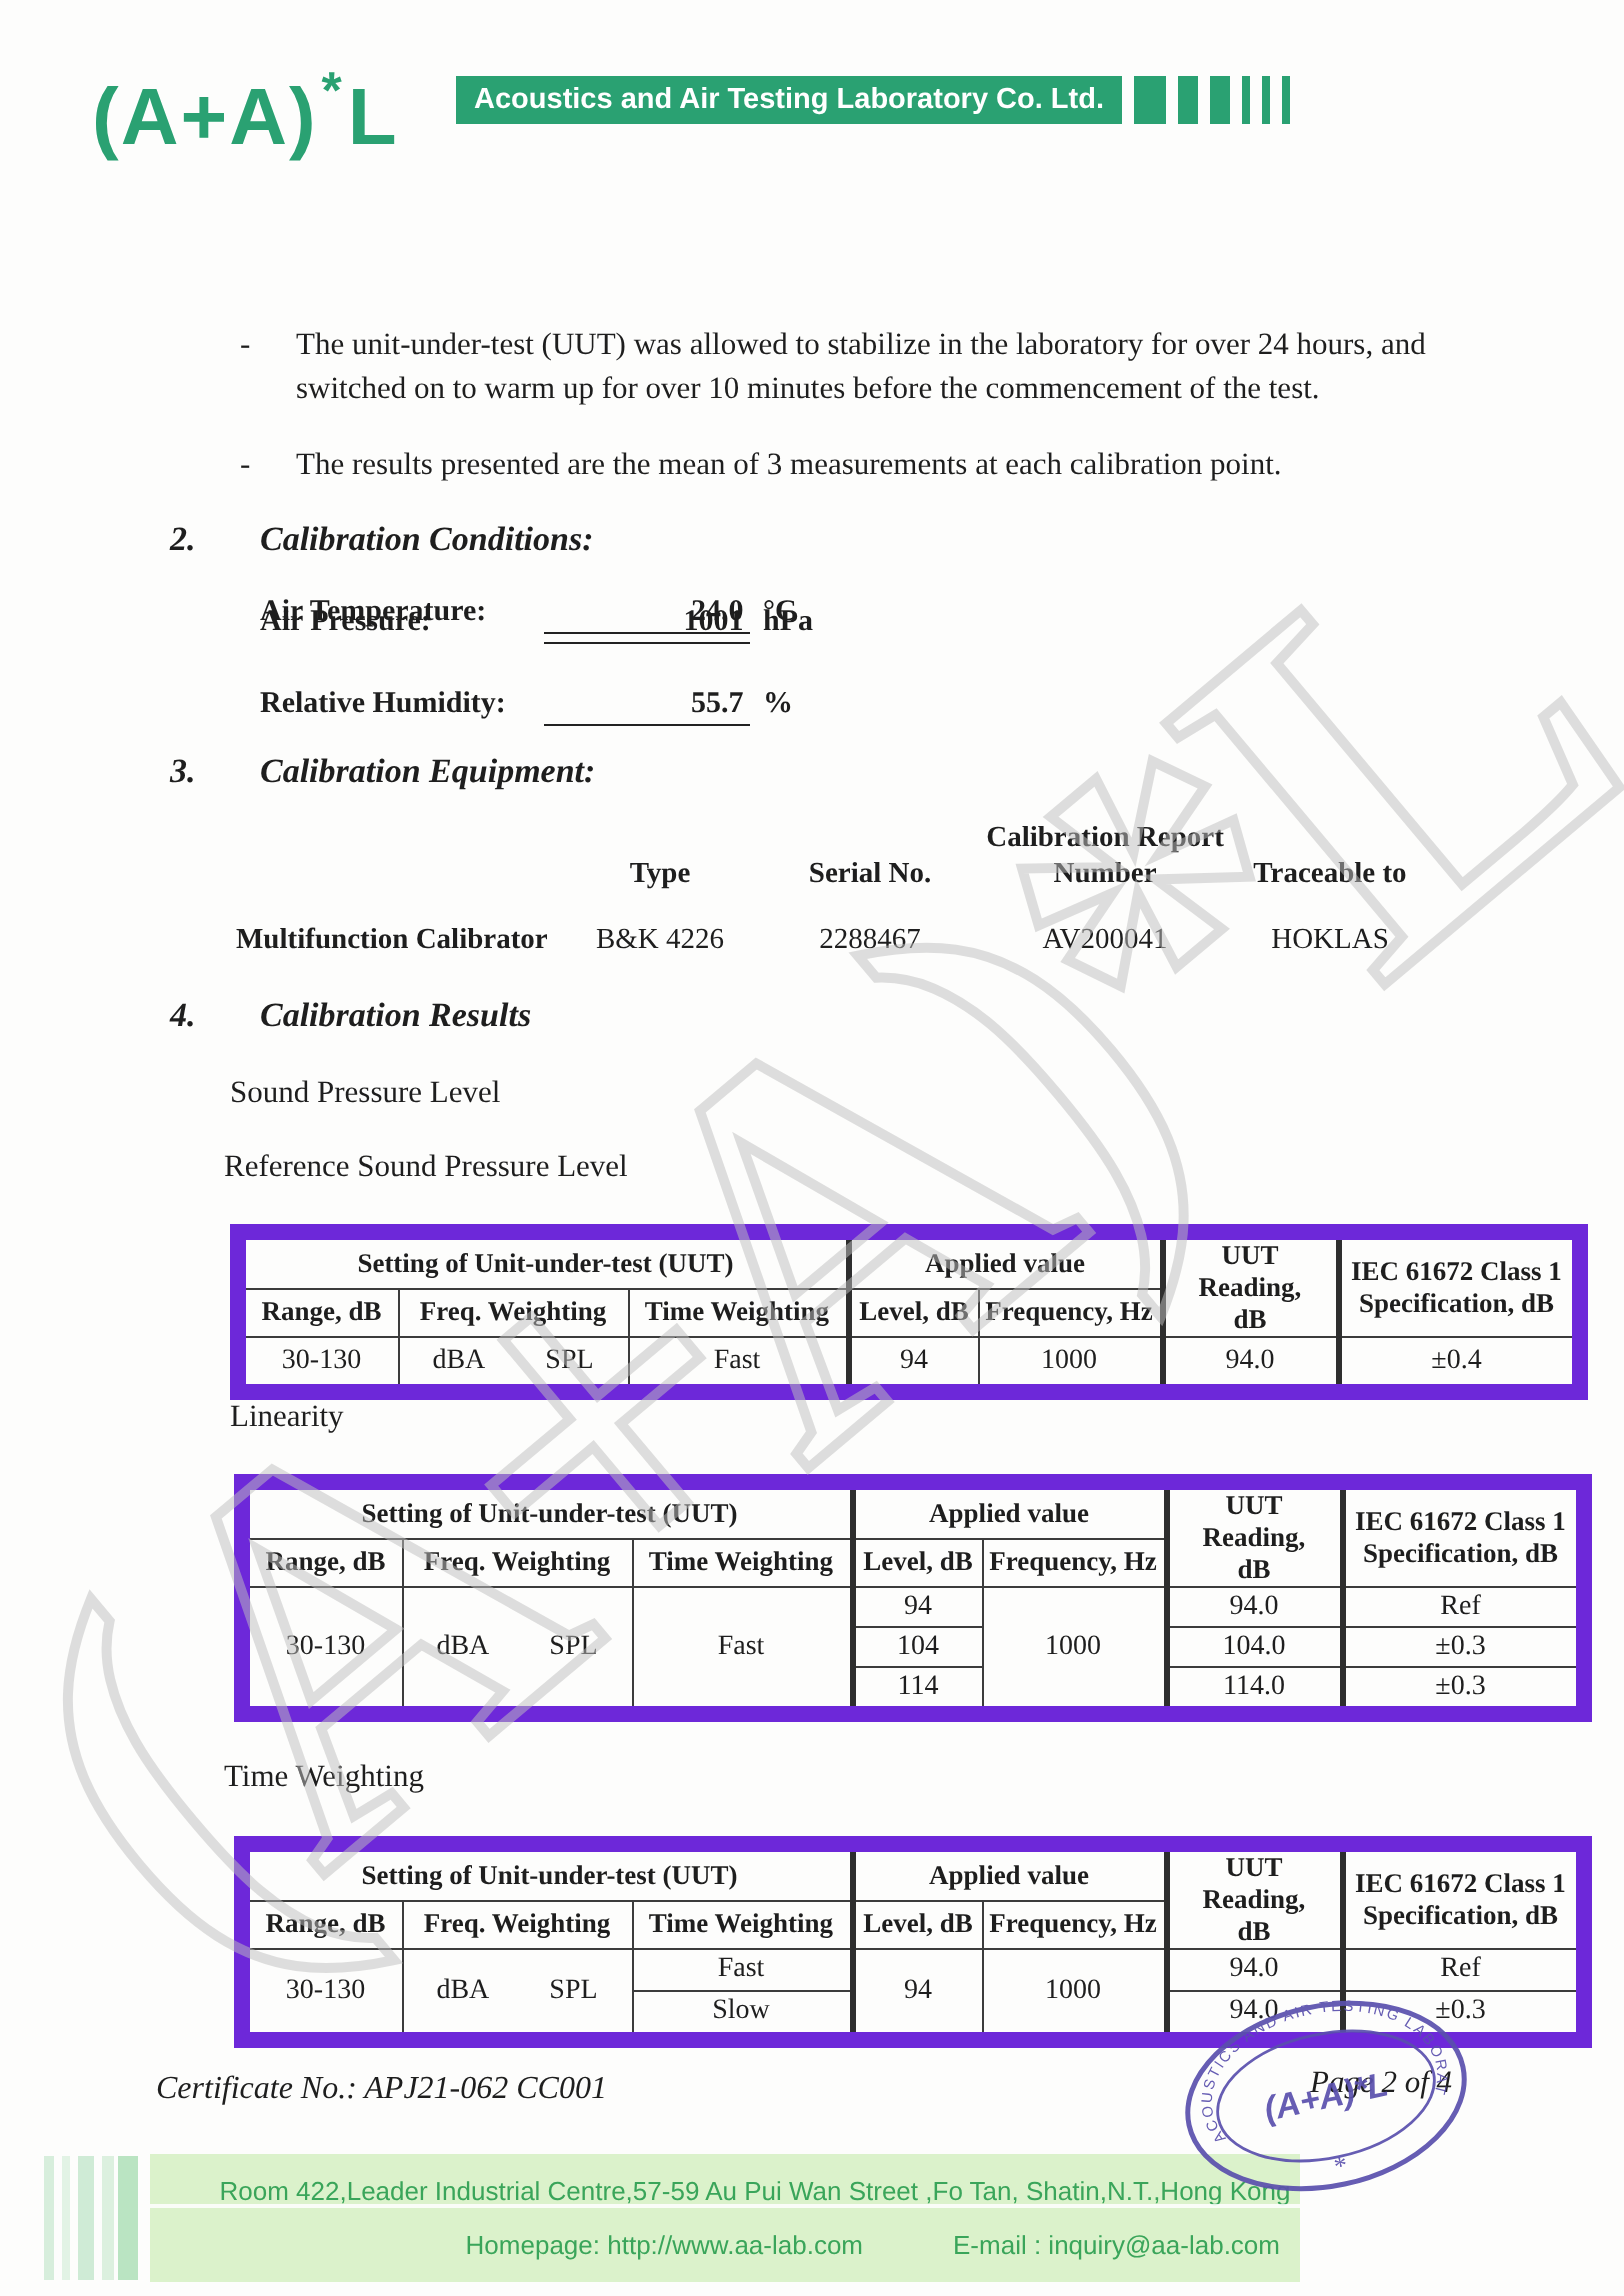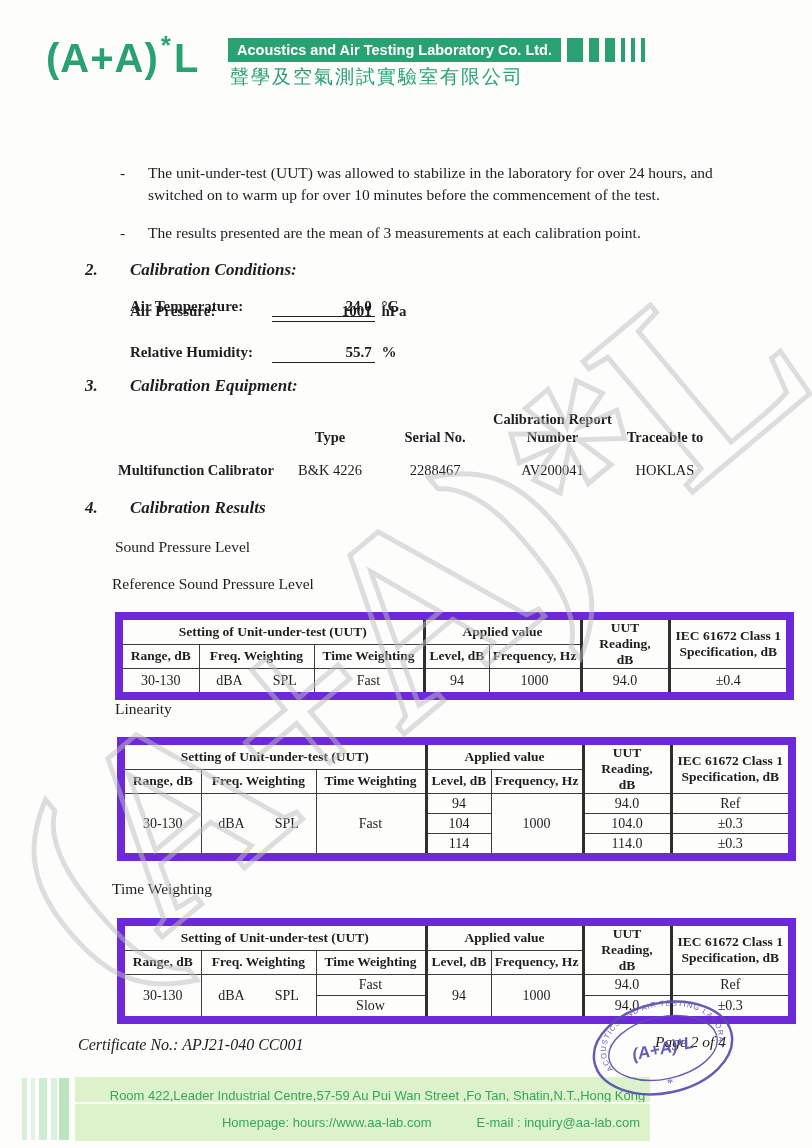--- a/index.html
+++ b/index.html
@@ -79,21 +79,20 @@
   </div>
   <div class="banner">
     <div class="bar">Acoustics and Air Testing Laboratory Co. Ltd.</div>
     <div class="blk" style="width:16px"></div>
     <div class="blk" style="width:10px"></div>
     <div class="blk" style="width:10px"></div>
     <div class="blk" style="width:4px"></div>
     <div class="blk" style="width:4px"></div>
     <div class="blk" style="width:4px"></div>
   </div>
-  <div class="cjk">聲學及空氣測試實驗室有限公司</div>
 
   <div class="bullet" style="top:162px">
     <span class="dash">-</span>
     <span>The unit-under-test (UUT) was allowed to stabilize in the laboratory for over 24 hours, and switched on to warm up for over 10 minutes before the commencement of the test.</span>
   </div>
   <div class="bullet" style="top:222px">
     <span class="dash">-</span>
     <span>The results presented are the mean of 3 measurements at each calibration point.</span>
   </div>
 
@@ -278,42 +277,42 @@
     <tr>
       <td>Slow</td>
       <td class="thickL">94.0</td>
       <td class="thickL">±0.3</td>
     </tr>
   </tbody>
     </table>
 
   <div class="certline">
     <span>Certificate No.:</span>
-    <span>APJ21-040 CC001</span>
+    <span>APJ21-062 CC001</span>
   </div>
   <div class="pagenum">Page 2 of 4</div>
 
   <svg class="stamp" width="150" height="100" viewBox="0 0 150 100">
     <ellipse cx="75" cy="50" rx="70" ry="45" fill="none" stroke="#5a50ad" stroke-width="2.5"></ellipse>
     <ellipse cx="75" cy="50" rx="55" ry="31" fill="none" stroke="#5a50ad" stroke-width="1.4"></ellipse>
     <path id="stampArc" d="M 23,62 A 57,38 0 1 1 127,62" fill="none"></path>
     <text font-size="7.5" fill="#5a50ad" letter-spacing="1" font-family="Liberation Sans, sans-serif"><textPath href="#stampArc" startOffset="2">ACOUSTICS AND AIR TESTING LABORATORY CO. LTD.</textPath></text>
     <text x="75" y="56" text-anchor="middle" font-size="17" font-weight="bold" font-style="italic" fill="#5a50ad" font-family="Liberation Sans, sans-serif">(A+A)*L</text>
     <text x="75" y="90" text-anchor="middle" font-size="13" fill="#5a50ad">*</text>
   </svg>
 
   <div class="stripe" style="left:22px;width:5px;background:rgba(104,197,125,0.25)"></div>
   <div class="stripe" style="left:31px;width:4px;background:rgba(104,197,125,0.18)"></div>
   <div class="stripe" style="left:39px;width:8px;background:rgba(104,197,125,0.3)"></div>
   <div class="stripe" style="left:51px;width:6px;background:rgba(104,197,125,0.22)"></div>
   <div class="stripe" style="left:59px;width:10px;background:rgba(104,197,125,0.45)"></div>
   <div class="footer">
     <div class="f1">Room 422,Leader Industrial Centre,57-59 Au Pui Wan Street ,Fo Tan, Shatin,N.T.,Hong Kong</div>
     <div class="f2">
-      <span>Homepage: hours://www.aa-lab.com</span>
+      <span>Homepage: http://www.aa-lab.com</span>
       <span>E-mail : inquiry@aa-lab.com</span>
     </div>
   </div>
   <div class="fline"></div>
 
   <svg class="watermark" width="812" height="1148" viewBox="0 0 812 1148">
     <g transform="rotate(-40 400 620)" opacity="0.5">
       <text x="400" y="710" text-anchor="middle" font-family="Liberation Serif, serif" font-size="260" font-weight="bold" letter-spacing="-10" fill="none" stroke="#bfbfbf" stroke-width="5">(A+A)*L</text>
     </g>
   </svg>

